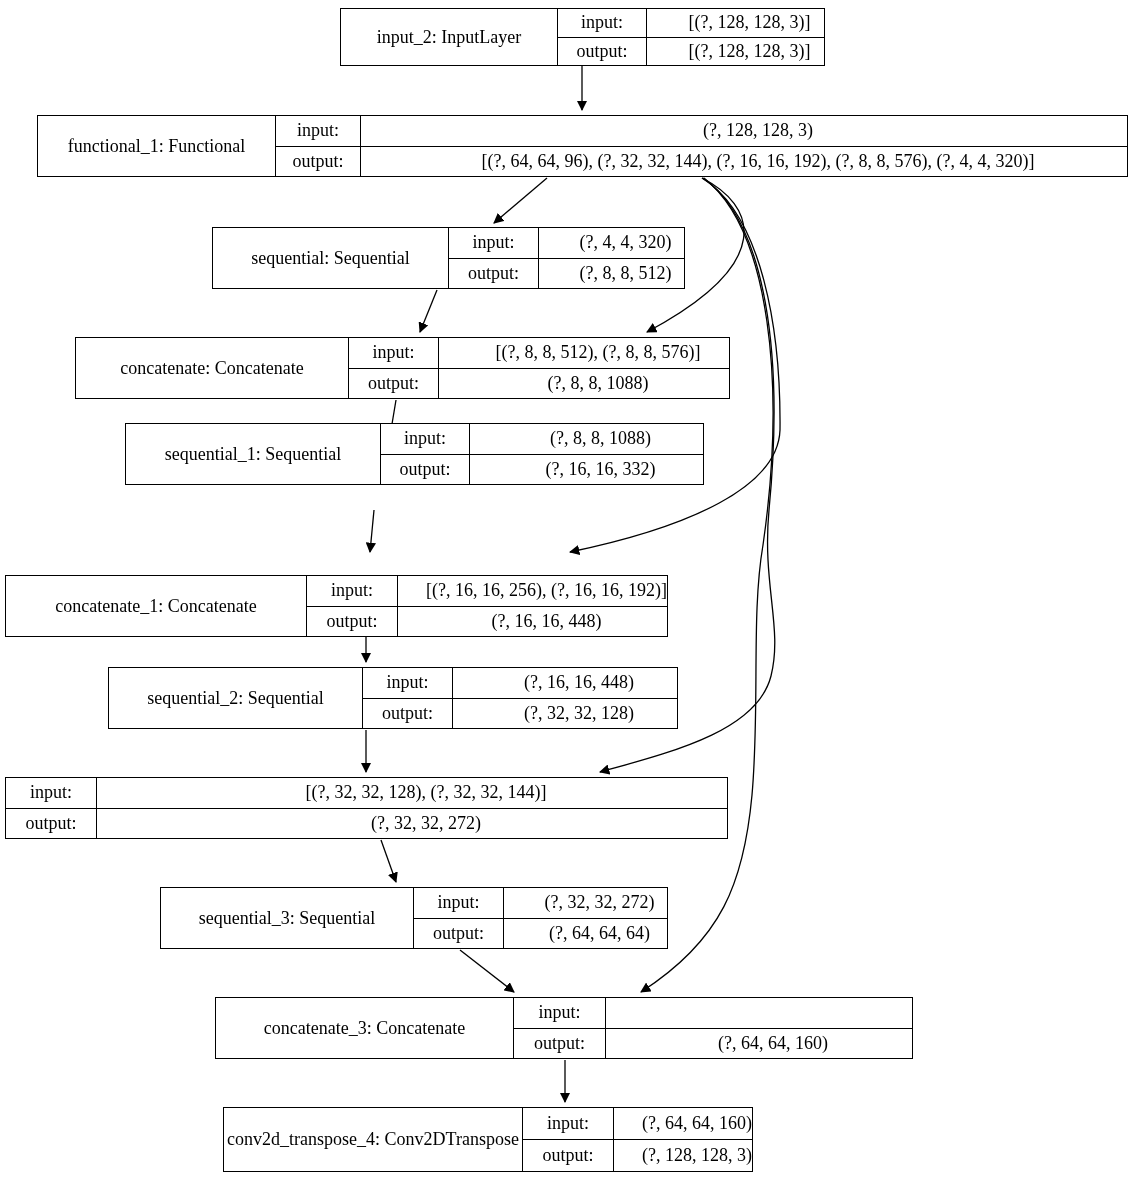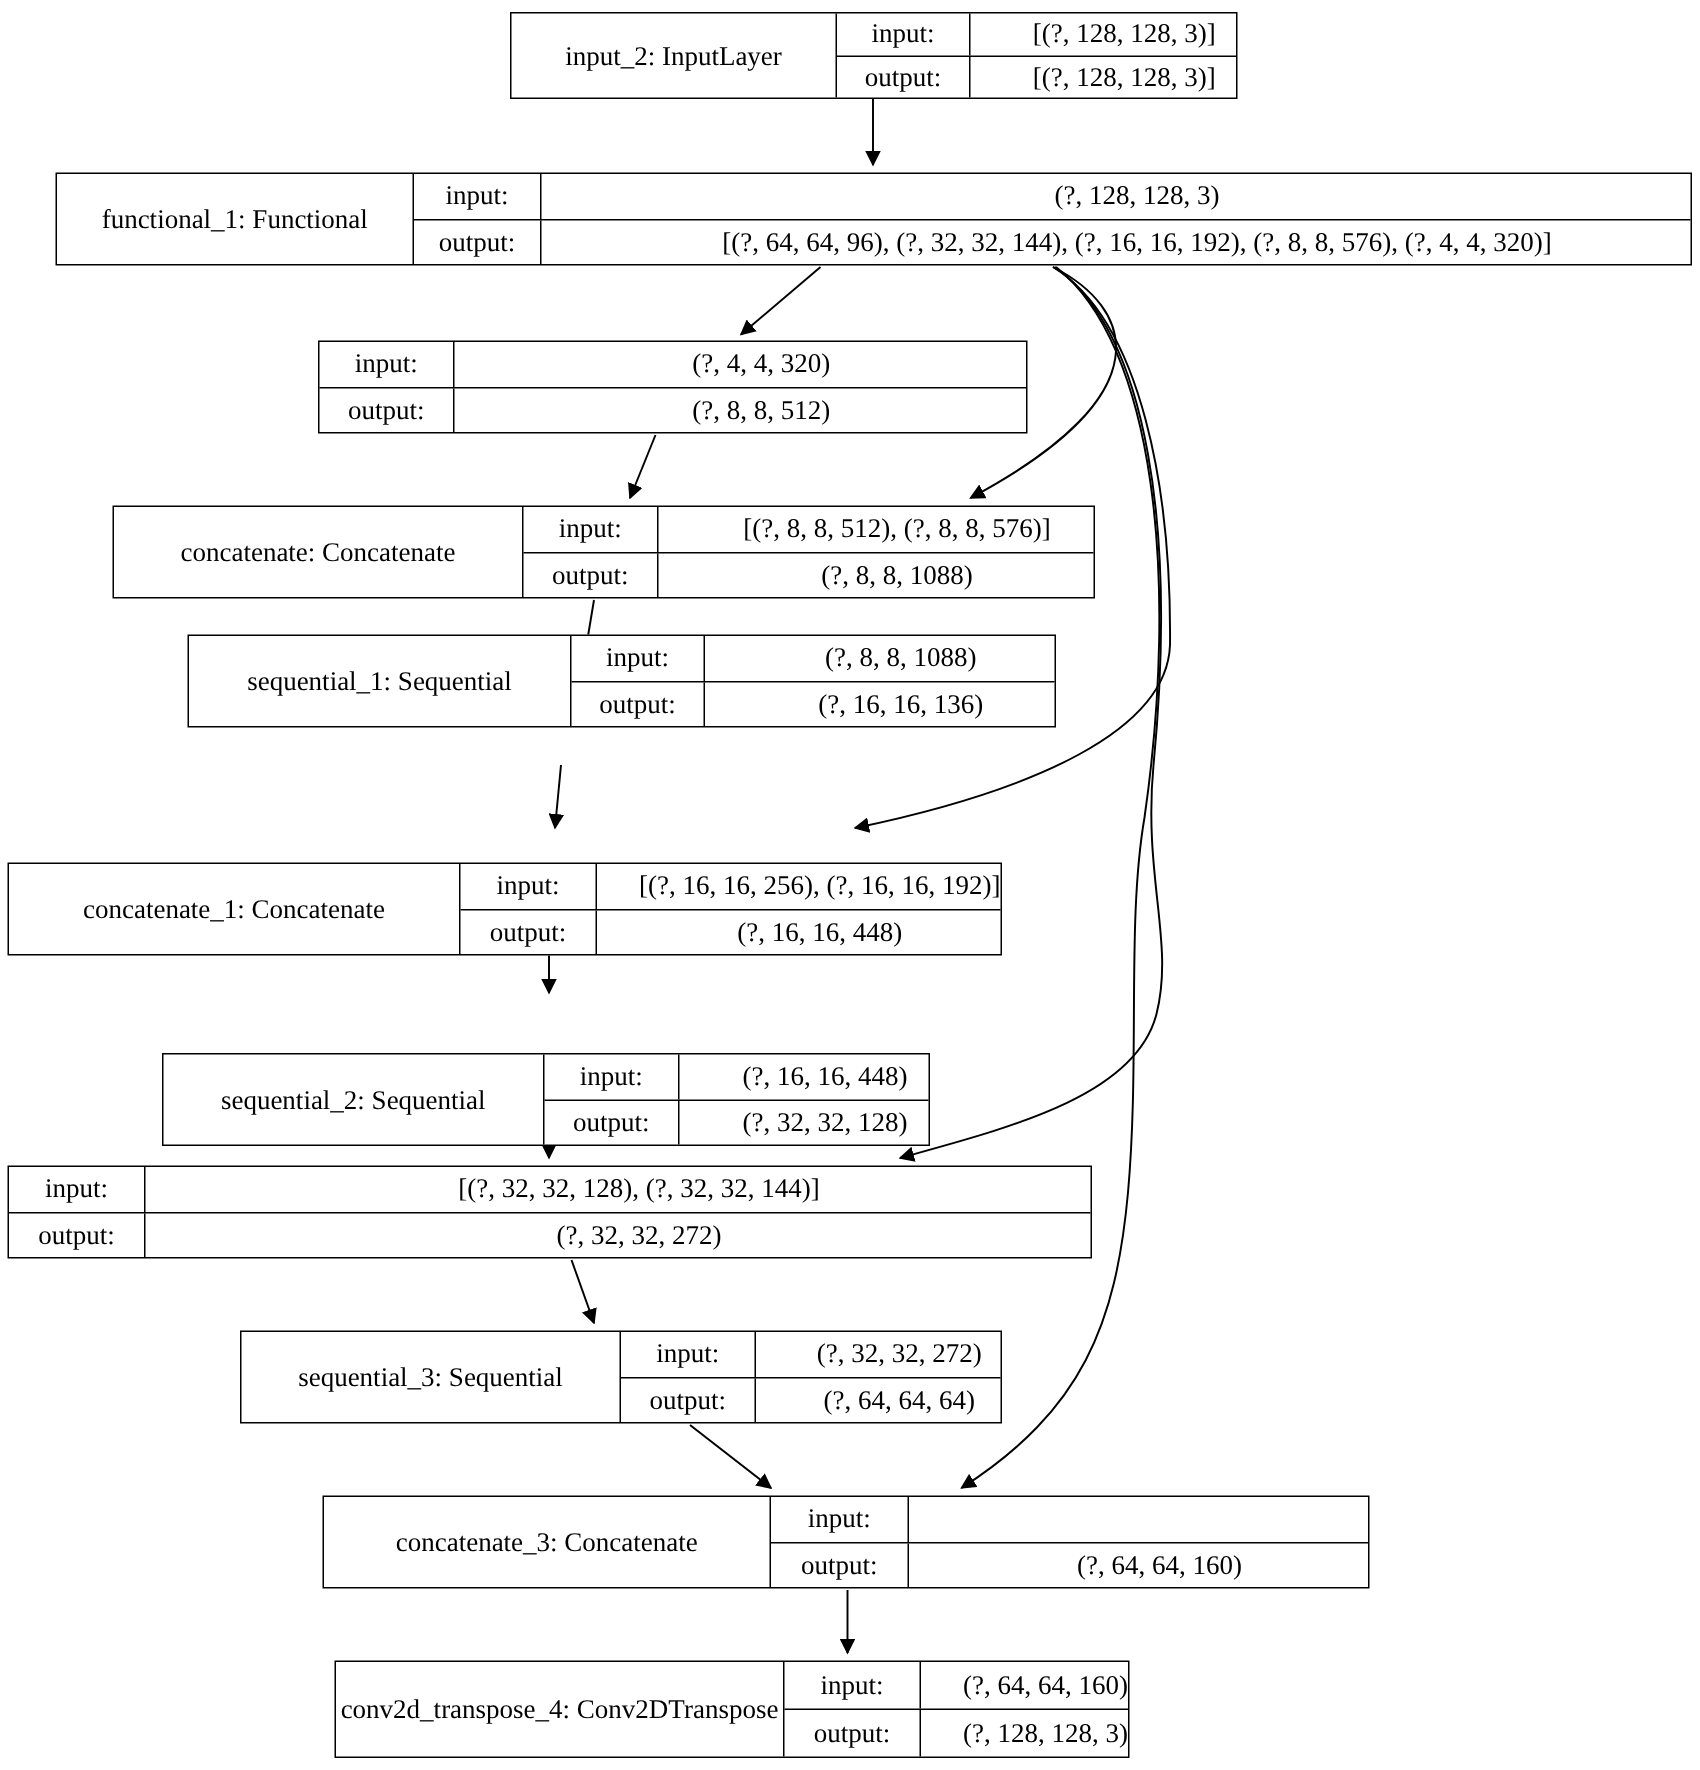--- a/index.html
+++ b/index.html
@@ -90,20 +90,21 @@
         <div class="cell val">(?, 128, 128, 3)</div>
       </div>
       <div class="row">
         <div class="cell key" style="width:85px">output:</div>
         <div class="cell val">[(?, 64, 64, 96), (?, 32, 32, 144), (?, 16, 16, 192), (?, 8, 8, 576), (?, 4, 4, 320)]</div>
       </div>
     </div>
   </div>
 
   <div class="node" style="left:212px;top:227px;width:473px;height:62px">
+    <div class="cell title" style="width:236px">sequential: Sequential</div>
     <div class="kv">
       <div class="row first">
         <div class="cell key" style="width:90px">input:</div>
         <div class="cell val">(?, 4, 4, 320)</div>
       </div>
       <div class="row">
         <div class="cell key" style="width:90px">output:</div>
         <div class="cell val">(?, 8, 8, 512)</div>
       </div>
     </div>
@@ -125,40 +126,40 @@
 
   <div class="node" style="left:125px;top:423px;width:579px;height:62px">
     <div class="cell title" style="width:255px">sequential_1: Sequential</div>
     <div class="kv">
       <div class="row first">
         <div class="cell key" style="width:89px">input:</div>
         <div class="cell val">(?, 8, 8, 1088)</div>
       </div>
       <div class="row">
         <div class="cell key" style="width:89px">output:</div>
-        <div class="cell val">(?, 16, 16, 136)</div>
+        <div class="cell val">(?, 16, 16, 332)</div>
       </div>
     </div>
   </div>
 
   <div class="node" style="left:5px;top:575px;width:663px;height:62px">
     <div class="cell title" style="width:301px">concatenate_1: Concatenate</div>
     <div class="kv">
       <div class="row first">
         <div class="cell key" style="width:91px">input:</div>
         <div class="cell val">[(?, 16, 16, 256), (?, 16, 16, 192)]</div>
       </div>
       <div class="row">
         <div class="cell key" style="width:91px">output:</div>
         <div class="cell val">(?, 16, 16, 448)</div>
       </div>
     </div>
   </div>
 
-  <div class="node" style="left:108px;top:702px;width:512px;height:62px">
+  <div class="node" style="left:108px;top:667px;width:570px;height:62px">
     <div class="cell title" style="width:254px">sequential_2: Sequential</div>
     <div class="kv">
       <div class="row first">
         <div class="cell key" style="width:90px">input:</div>
         <div class="cell val">(?, 16, 16, 448)</div>
       </div>
       <div class="row">
         <div class="cell key" style="width:90px">output:</div>
         <div class="cell val">(?, 32, 32, 128)</div>
       </div>

